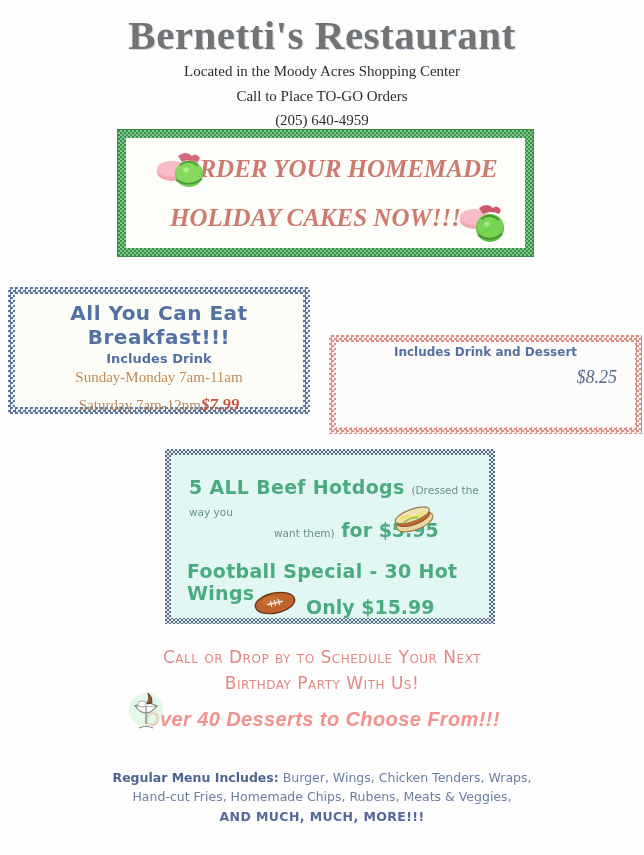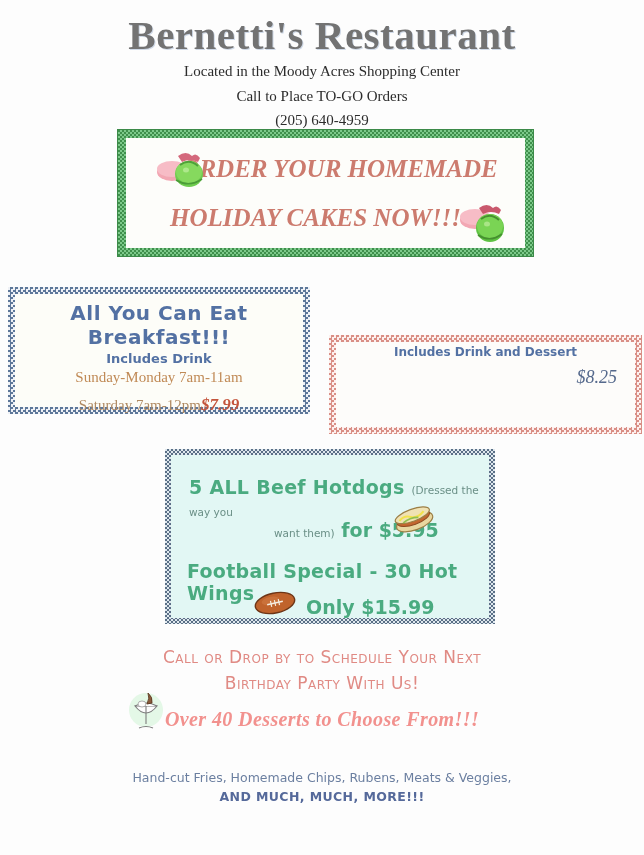--- a/index.html
+++ b/index.html
@@ -244,21 +244,21 @@
     color: #e08a84;
     line-height: 1.5;
     letter-spacing: 0.5px;
   }
   .desserts {
     position: absolute;
     left: 0; top: 708px; width: 644px;
     text-align: center;
   }
   .desserts-text {
-    font-family: Liberation Serif, serif;
+    font-family: Liberation Sans, sans-serif;
     font-style: italic;
     font-weight: bold;
     font-size: 20px;
     color: #f2918e;
     letter-spacing: 0.4px;
   }
   .sundae-icon {
     position: absolute;
     left: 128px; top: -18px;
     width: 36px; height: 48px;
@@ -392,15 +392,18 @@
     <path d="M7 16 Q18 10 29 16" fill="#fdfdfd" stroke="#7d7d7d" stroke-width="1.1"></path>
     <path d="M18 16 L18 34" stroke="#7d7d7d" stroke-width="1.1"></path>
     <path d="M11 38 Q18 35 25 38" stroke="#7d7d7d" stroke-width="1.1" fill="none"></path>
     <path d="M19 14 Q22 8 20 3 Q25 7 24 13 Z" fill="#8a5a3b" stroke="#5e3a22" stroke-width="0.9"></path>
     <ellipse cx="14" cy="14" rx="4" ry="3" fill="#ffffff" stroke="#9a9a9a" stroke-width="0.8"></ellipse>
   </svg>
   <span class="desserts-text">Over 40 Desserts to Choose From!!!</span>
 </div>
 
 <div class="footer-menu">
+  <div>
+    <span class="lead">Regular Menu Includes:</span><span> Burger, Wings, Chicken Tenders, Wraps,</span>
+  </div>
   <div>Hand-cut Fries, Homemade Chips, Rubens, Meats &amp; Veggies,</div>
   <div class="last">AND MUCH, MUCH, MORE!!!</div>
 </div>
 
 </body></html>

